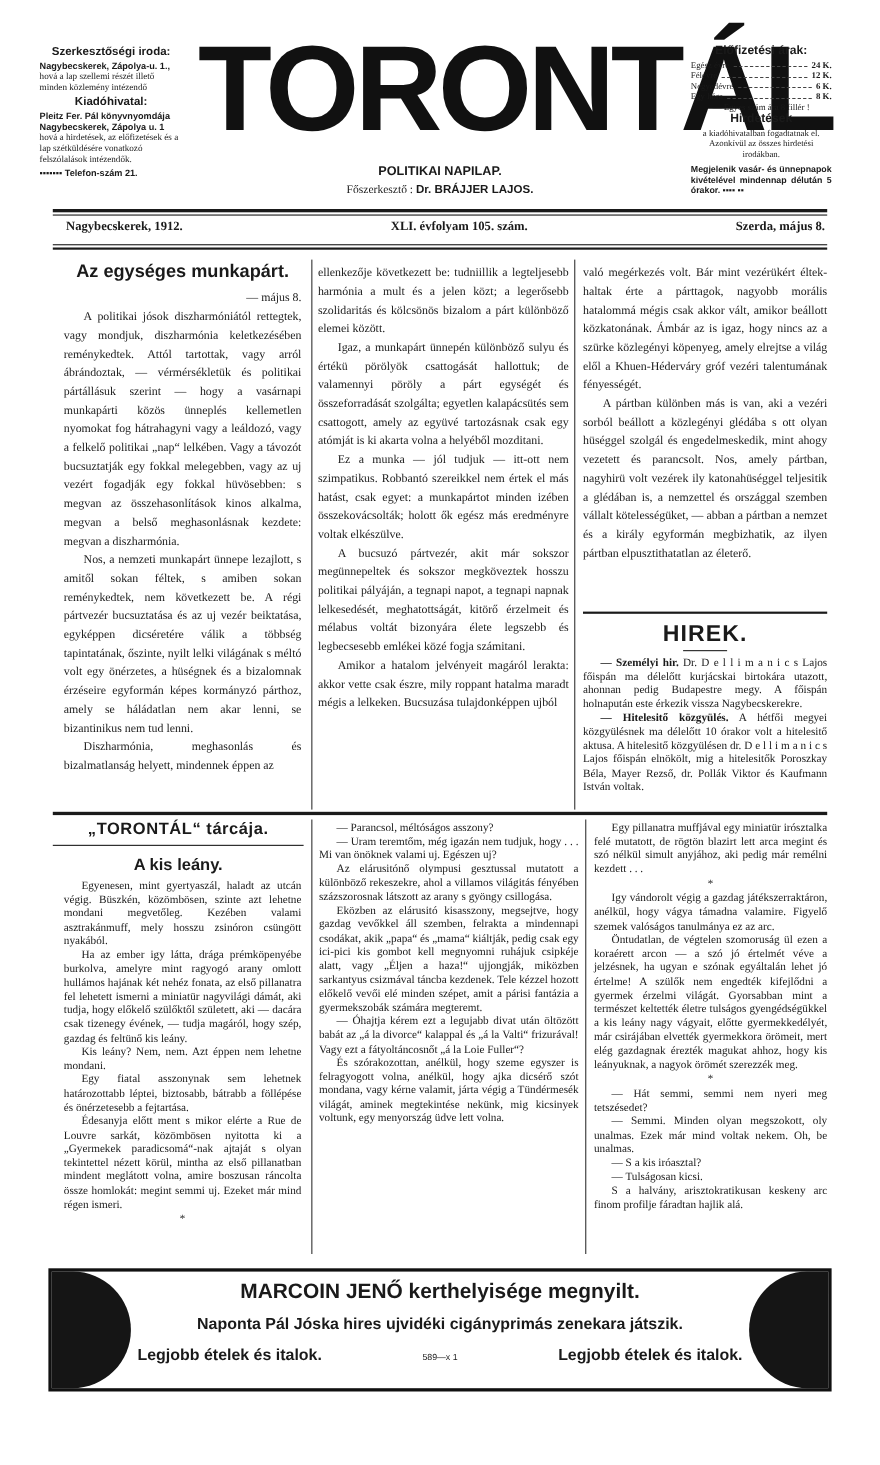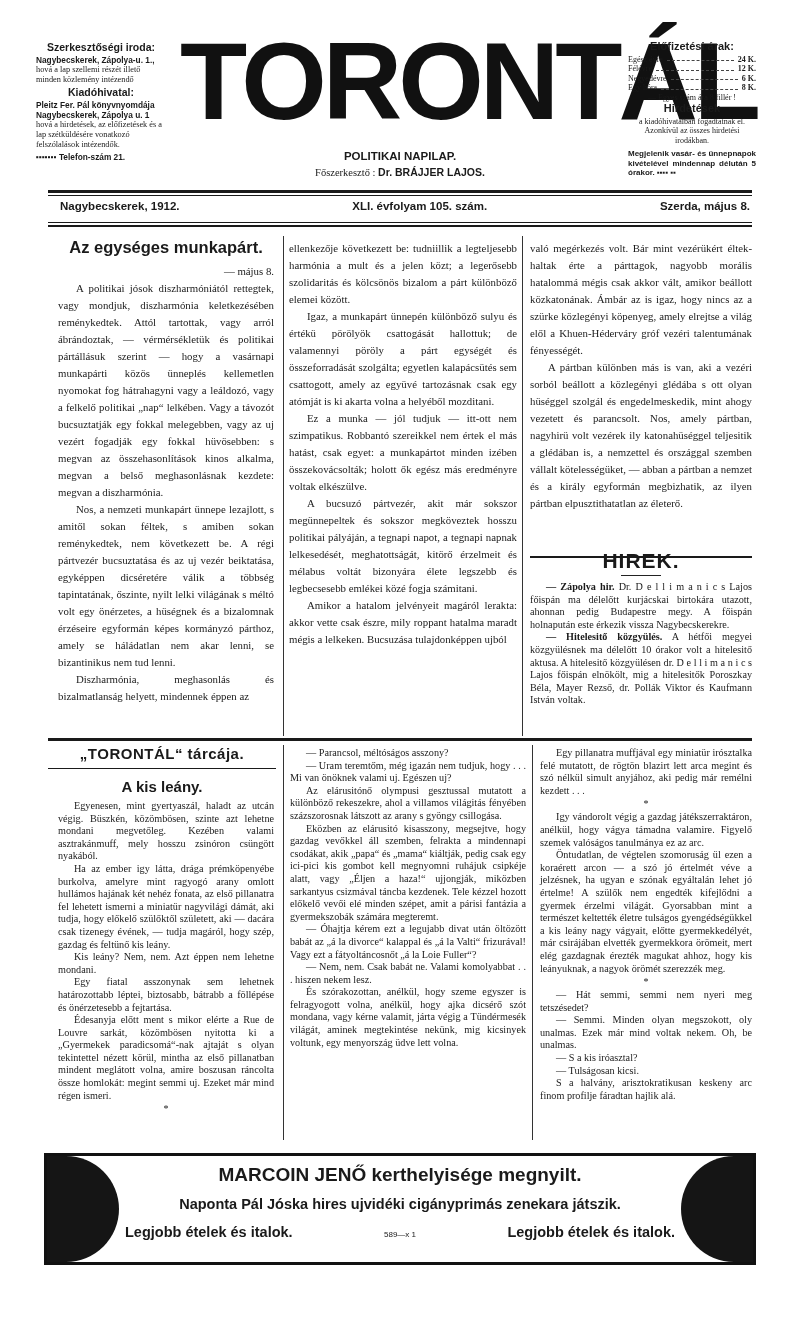--- a/index.html
+++ b/index.html
@@ -11,21 +11,21 @@
   .hdr-left .h{font-family:"Liberation Sans",sans-serif;font-weight:bold;font-size:10.5px;text-align:center;margin:2px 0 3px;}
   .hdr-left .b{font-family:"Liberation Sans",sans-serif;font-weight:bold;}
   .hdr-right{left:628px;top:40px;width:128px;font-size:8px;line-height:9.5px;}
   .hdr-right .h{font-family:"Liberation Sans",sans-serif;font-weight:bold;font-size:11px;text-align:center;margin:2px 0 3px;}
   .price-row{display:flex;justify-content:space-between;text-align:center;}
   .masthead{left:180px;top:22px;width:440px;height:118px;text-align:center;font-family:"Liberation Sans",sans-serif;font-weight:bold;font-size:110px;line-height:118px;letter-spacing:-4px;transform:scaleX(1.0);color:#111;}
   .subtitle{left:180px;top:150px;width:440px;text-align:center;font-family:"Liberation Sans",sans-serif;font-weight:bold;font-size:11.5px;}
   .editor{left:180px;top:166px;width:440px;text-align:center;font-size:10.5px;}
   .editor b{font-family:"Liberation Sans",sans-serif;}
   .rule{background:#1a1a1a;}
-  .dateline{top:200px;left:60px;width:690px;display:flex;justify-content:space-between;font-family:Liberation Sans, sans-serif;font-weight:bold;font-size:11.5px;}
+  .dateline{top:200px;left:60px;width:690px;display:flex;justify-content:space-between;font-family:Liberation Serif, serif;font-weight:bold;font-size:11.5px;}
   .col{font-size:10.8px;line-height:17px;text-align:justify;}
   .col p{margin:0;text-indent:18px;}
   .title1{font-family:"Liberation Sans",sans-serif;font-weight:bold;font-size:16.5px;text-align:center;}
   .vrule{width:1px;background:#333;}
   .small{font-size:10.2px;line-height:12.6px;text-align:justify;}
   .small p{margin:0;text-indent:16px;}
   .hirek{font-family:"Liberation Sans",sans-serif;font-weight:900;font-size:21px;text-align:center;letter-spacing:1px;}
   .ad{left:44px;top:1153px;width:712px;height:112px;border:3px solid #111;box-sizing:border-box;}
   .ad-corner{position:absolute;top:0;width:72px;height:106px;background:#151515;}
   .ad-line1{font-family:"Liberation Sans",sans-serif;font-size:19px;font-weight:bold;text-align:center;}
@@ -109,25 +109,25 @@
   <p>A bucsuzó pártvezér, akit már sokszor megünnepeltek és sokszor megköveztek hosszu politikai pályáján, a tegnapi napot, a tegnapi napnak lelkesedését, meghatottságát, kitörő érzelmeit és mélabus voltát bizonyára élete legszebb és legbecsesebb emlékei közé fogja számitani.</p>
   <p>Amikor a hatalom jelvényeit magáról lerakta: akkor vette csak észre, mily roppant hatalma maradt mégis a lelkeken. Bucsuzása tulajdonképpen ujból</p>
 </div>
 <div class="abs vrule" style="left:522px;top:236px;height:500px"></div>
 <div class="abs col" style="left:530px;top:240px;width:222px">
   <p style="text-indent:0">való megérkezés volt. Bár mint vezérükért éltek-haltak érte a párttagok, nagyobb morális hatalommá mégis csak akkor vált, amikor beállott közkatonának. Ámbár az is igaz, hogy nincs az a szürke közlegényi köpenyeg, amely elrejtse a világ elől a Khuen-Héderváry gróf vezéri talentumának fényességét.</p>
   <p>A pártban különben más is van, aki a vezéri sorból beállott a közlegényi glédába s ott olyan hüséggel szolgál és engedelmeskedik, mint ahogy vezetett és parancsolt. Nos, amely pártban, nagyhirü volt vezérek ily katonahüséggel teljesitik a glédában is, a nemzettel és országgal szemben vállalt kötelességüket, — abban a pártban a nemzet és a király egyformán megbizhatik, az ilyen pártban elpusztithatatlan az életerő.</p>
 </div>
 <div class="abs rule" style="left:530px;top:556px;width:222px;height:2px"></div>
 
-<div class="abs" style="left:530px;top:549px;width:222px">
+<div class="abs" style="left:530px;top:565px;width:222px">
   <div class="hirek">HIREK.</div>
   <div style="width:40px;height:1px;background:#222;margin:2px auto 5px"></div>
   <div class="small">
-    <p><b>— Zápolya hir.</b> <span>Dr. D e l l i m a n i c s Lajos főispán ma délelőtt kurjácskai birtokára utazott, ahonnan pedig Budapestre megy. A főispán holnapután este érkezik vissza Nagybecskerekre.</span></p>
+    <p><b>— Személyi hir.</b> <span>Dr. D e l l i m a n i c s Lajos főispán ma délelőtt kurjácskai birtokára utazott, ahonnan pedig Budapestre megy. A főispán holnapután este érkezik vissza Nagybecskerekre.</span></p>
     <p><b>— Hitelesitő közgyülés.</b> <span>A hétfői megyei közgyülésnek ma délelőtt 10 órakor volt a hitelesitő aktusa. A hitelesitő közgyülésen dr. D e l l i m a n i c s Lajos főispán elnökölt, mig a hitelesitők Poroszkay Béla, Mayer Rezső, dr. Pollák Viktor és Kaufmann István voltak.</span></p>
   </div>
 </div>
 
 <div class="abs rule" style="left:48px;top:738px;width:704px;height:3px"></div>
 <div class="abs sans" style="left:48px;top:745px;width:228px;text-align:center;font-weight:900;font-size:15px;letter-spacing:0.5px">„TORONTÁL“ tárcája.</div>
 <div class="abs rule" style="left:48px;top:768px;width:228px;height:1px"></div>
 <div class="abs title1" style="left:48px;top:778px;width:228px;font-size:15px">A kis leány.</div>
 <div class="abs small" style="left:58px;top:800px;width:216px">
   <p>Egyenesen, mint gyertyaszál, haladt az utcán végig. Büszkén, közömbösen, szinte azt lehetne mondani megvetőleg. Kezében valami asztrakánmuff, mely hosszu zsinóron csüngött nyakából.</p>
@@ -137,21 +137,20 @@
   <p>Édesanyja előtt ment s mikor elérte a Rue de Louvre sarkát, közömbösen nyitotta ki a „Gyermekek paradicsomá“-nak ajtaját s olyan tekintettel nézett körül, mintha az első pillanatban mindent meglátott volna, amire boszusan ráncolta össze homlokát: megint semmi uj. Ezeket már mind régen ismeri.</p>
   <div class="star">*</div>
 </div>
 <div class="abs vrule" style="left:283px;top:745px;height:395px"></div>
 <div class="abs small" style="left:290px;top:747px;width:236px">
   <p>— Parancsol, méltóságos asszony?</p>
   <p>— Uram teremtőm, még igazán nem tudjuk, hogy . . . Mi van önöknek valami uj. Egészen uj?</p>
   <p>Az elárusitónő olympusi gesztussal mutatott a különböző rekeszekre, ahol a villamos világitás fényében százszorosnak látszott az arany s gyöngy csillogása.</p>
   <p>Eközben az elárusitó kisasszony, megsejtve, hogy gazdag vevőkkel áll szemben, felrakta a mindennapi csodákat, akik „papa“ és „mama“ kiáltják, pedig csak egy ici-pici kis gombot kell megnyomni ruhájuk csipkéje alatt, vagy „Éljen a haza!“ ujjongják, miközben sarkantyus csizmával táncba kezdenek. Tele kézzel hozott előkelő vevői elé minden szépet, amit a párisi fantázia a gyermekszobák számára megteremt.</p>
   <p>— Óhajtja kérem ezt a legujabb divat után öltözött babát az „á la divorce“ kalappal és „á la Valti“ frizurával! Vagy ezt a fátyoltáncosnőt „á la Loie Fuller“?</p>
-  <p>— Nem, nem. Csak babát ne. Valami komolyabbat . . . hiszen nekem lesz.</p>
   <p>És szórakozottan, anélkül, hogy szeme egyszer is felragyogott volna, anélkül, hogy ajka dicsérő szót mondana, vagy kérne valamit, járta végig a Tündérmesék világát, aminek megtekintése nekünk, mig kicsinyek voltunk, egy menyország üdve lett volna.</p>
 </div>
 <div class="abs vrule" style="left:532px;top:745px;height:395px"></div>
 <div class="abs small" style="left:540px;top:747px;width:212px">
   <p>Egy pillanatra muffjával egy miniatür irósztalka felé mutatott, de rögtön blazirt lett arca megint és szó nélkül simult anyjához, aki pedig már remélni kezdett . . .</p>
   <div class="star">*</div>
   <p>Igy vándorolt végig a gazdag játékszerraktáron, anélkül, hogy vágya támadna valamire. Figyelő szemek valóságos tanulmánya ez az arc.</p>
   <p>Öntudatlan, de végtelen szomoruság ül ezen a koraérett arcon — a szó jó értelmét véve a jelzésnek, ha ugyan e szónak egyáltalán lehet jó értelme! A szülők nem engedték kifejlődni a gyermek érzelmi világát. Gyorsabban mint a természet keltették életre tulságos gyengédségükkel a kis leány nagy vágyait, előtte gyermekkedélyét, már csirájában elvették gyermekkora örömeit, mert elég gazdagnak érezték magukat ahhoz, hogy kis leányuknak, a nagyok örömét szerezzék meg.</p>
   <div class="star">*</div>
   <p>— Hát semmi, semmi nem nyeri meg tetszésedet?</p>

